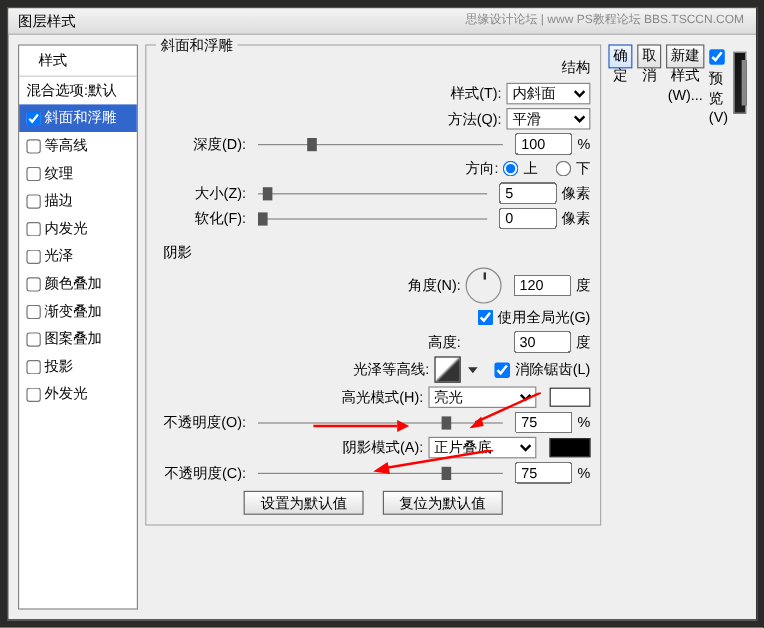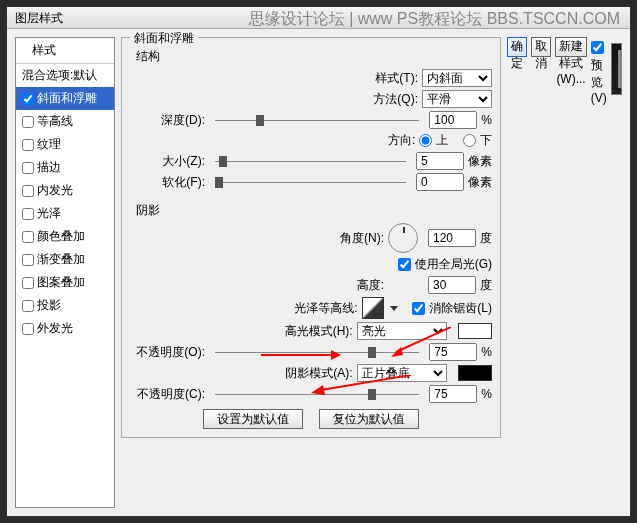--- a/index.html
+++ b/index.html
@@ -1,19 +1,19 @@
 <!DOCTYPE html>
 <html><head>
 <meta charset="utf-8">
 <style>
 * { box-sizing: border-box; margin: 0; padding: 0; font-family: "Microsoft YaHei", "SimSun", sans-serif; font-size: 12px; }
 body { background: #2a2a28; padding: 6px; }
 .dialog { background: #efefef; border: 1px solid #333; width: 625px; height: 511px; display: flex; flex-direction: column; }
 .titlebar { background: linear-gradient(#f4f4f4,#dcdcdc); height: 22px; padding: 3px 8px; border-bottom: 1px solid #aaa; position: relative; }
-.watermark { position: absolute; right: 10px; top: 2px; color: #888; font-size: 16px; }
+.watermark { position: absolute; right: 10px; top: 2px; color: #888; font-size: 10px; }
 .body { flex: 1; display: flex; padding: 8px; gap: 6px; }
 .sidebar { width: 100px; border: 1px solid #888; background: #fff; }
 .sidebar-head { padding: 4px 16px; border-bottom: 1px solid #ccc; }
 .sidebar-item { padding: 3px 6px; cursor: pointer; display: flex; align-items: center; gap: 3px; }
 .sidebar-item.selected { background: #3166cc; color: #fff; }
 .sidebar-sub { }
 .main { flex: 1; }
 .fieldset { border: 1px solid #aaa; padding: 6px 8px 8px; margin-bottom: 6px; position: relative; }
 .fieldset-title { position: absolute; top: -8px; left: 8px; background: #efefef; padding: 0 4px; }
 .row { display: flex; align-items: center; margin: 3px 0; gap: 4px; justify-content: flex-end; }
@@ -99,21 +99,21 @@
       <div class="sidebar-item">
           <input type="checkbox" class="cb" style="">
           <span>外发光</span>
         </div>
     </div>
 
     <div class="main" style="position:relative;">
       <div class="fieldset">
         <div class="fieldset-title">斜面和浮雕</div>
         <div class="fieldset" style="border-top:none;border-left:none;border-right:none;border-bottom:none;padding:2px 0;">
-          <div style="margin:2px 0 4px 6px;">结构</div>
+          <div style="margin:2px 0 4px 6px;text-align:right;">结构</div>
           <div class="row">
               <span class="row-label">样式(T):</span>
               <select><option>内斜面</option></select>
             </div>
           <div class="row">
               <span class="row-label">方法(Q):</span>
               <select><option>平滑</option></select>
             </div>
           <div class="row">
               <span class="row-label">深度(D):</span>

